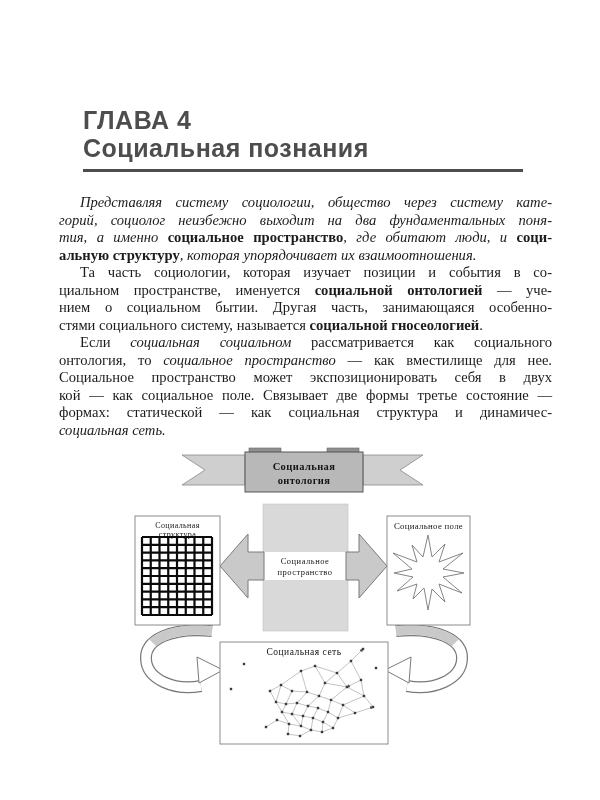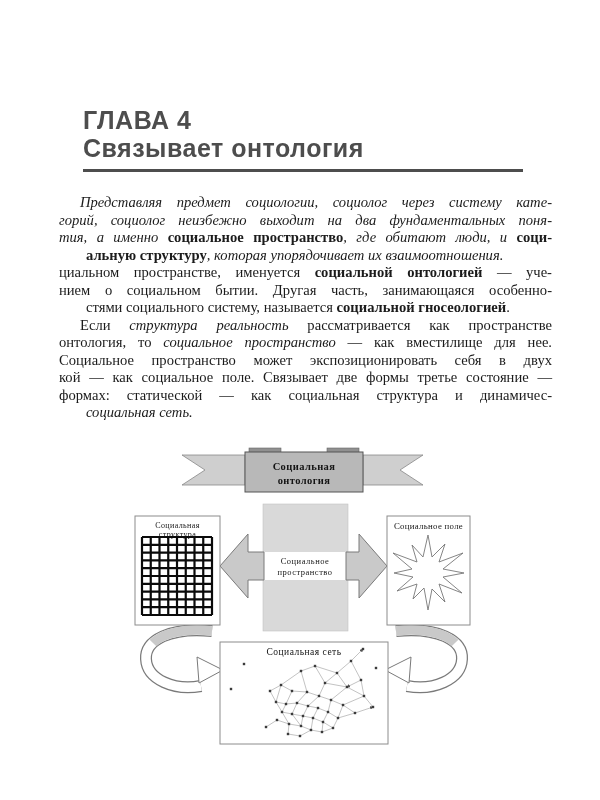--- a/index.html
+++ b/index.html
@@ -11,57 +11,58 @@
   .chapter{position:absolute;left:83px;top:106px;width:440px;}
   .ch-line{font-family:"Liberation Sans","DejaVu Sans",sans-serif;
            font-weight:bold;font-size:25px;line-height:28px;
            letter-spacing:0.5px;color:#4d4d4d;}
   .ch-rule{margin-top:7px;height:3px;background:#4d4d4d;width:440px;}
 
   
   .bodytext{position:absolute;left:59px;top:194px;width:493px;
             font-size:14.6px;line-height:17.5px;color:#1b1b1b;}
   .tline{text-align:justify;text-align-last:justify;}
-  .tline.last{text-align-last:auto;margin-left:27px;}
+  .tline.last{text-align-last:auto;}
   .tline.ind{text-indent:21px;}
   .bd{font-weight:bold;}
   .it{font-style:italic;}
 
   
   #figure{position:absolute;left:115px;top:440px;}
   .svglabel{font-family:"Liberation Serif","DejaVu Serif",serif;fill:#141414;}
   .nedge{stroke:#9a9a9a;stroke-width:0.6;}
   .nnode{fill:#3a3a3a;}
   .gridlines{stroke:#0a0a0a;stroke-width:2.2;fill:none;}
 </style>
 </head>
 <body>
 
 <div id="page">
 
   <div class="chapter">
     <div class="ch-line">ГЛАВА 4</div>
-    <div class="ch-line">Связывает онтология</div>
+    <div class="ch-line">Социальная познания</div>
     <div class="ch-rule"></div>
   </div>
 
   <div class="bodytext">
     <div>
-        <div class="tline ind"><span class="it">Представляя предмет социологии, социолог через систему кате-</span></div>
+        <div class="tline ind"><span class="it">Представляя систему социологии, общество через систему кате-</span></div>
         <div class="tline"><span class="it">горий, социолог неизбежно выходит на два фундаментальных поня-</span></div>
         <div class="tline"><span class="it">тия, а именно </span><span class="bd">социальное пространство</span><span class="it">, где обитают люди, и </span><span class="bd">соци-</span></div>
         <div class="tline last"><span class="bd">альную структуру</span><span class="it">, которая упорядочивает их взаимоотношения.</span></div>
       </div>
     <div>
+        <div class="tline ind"><span>Та часть социологии, которая изучает позиции и события в со-</span></div>
         <div class="tline"><span>циальном пространстве, именуется </span><span class="bd">социальной онтологией</span><span> — уче-</span></div>
         <div class="tline"><span>нием о социальном бытии. Другая часть, занимающаяся особенно-</span></div>
         <div class="tline last"><span>стями социального систему, называется </span><span class="bd">социальной гносеологией</span><span>.</span></div>
       </div>
     <div>
-        <div class="tline ind"><span>Если </span><span class="it">структура реальность</span><span> рассматривается как пространстве</span></div>
+        <div class="tline ind"><span>Если </span><span class="it">социальная социальном</span><span> рассматривается как социального</span></div>
         <div class="tline"><span>онтология, то </span><span class="it">социальное пространство</span><span> — как вместилище для нее.</span></div>
         <div class="tline"><span>Социальное пространство может экспозиционировать себя в двух</span></div>
         <div class="tline"><span>кой — как социальное поле. Связывает две формы третье состояние —</span></div>
         <div class="tline"><span>формах: статической — как социальная структура и динамичес-</span></div>
         <div class="tline last"><span class="it">социальная сеть.</span></div>
       </div>
   </div>
 
   <svg id="figure" width="370" height="310" viewBox="0 0 370 310">
     <defs>

